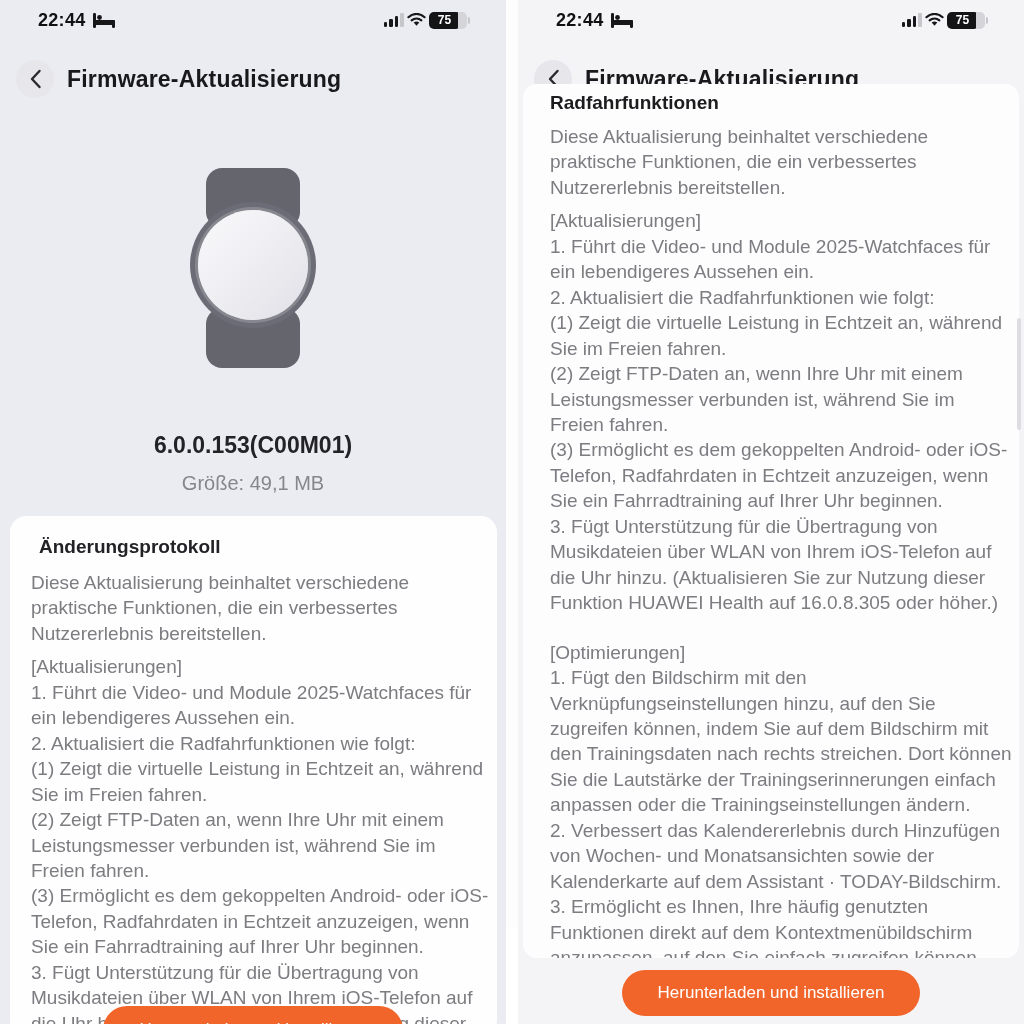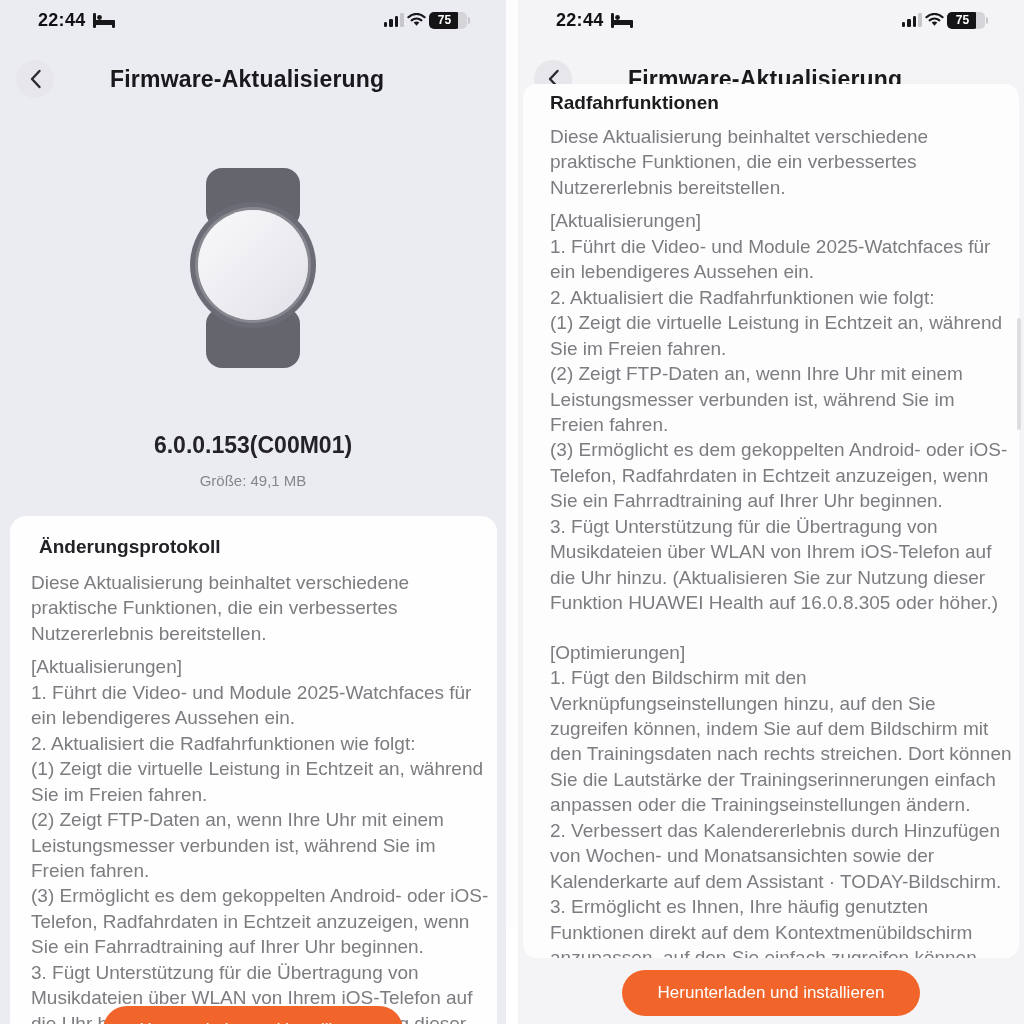--- a/index.html
+++ b/index.html
@@ -23,31 +23,31 @@
   .sig i:nth-child(1){height:5px;} .sig i:nth-child(2){height:8px;}
   .sig i:nth-child(3){height:11px;} .sig i:nth-child(4){height:14px;background:#c6c6cb;}
   .batt{position:relative;display:flex;align-items:center;}
   .batt .body{width:32px;height:17px;background:#141417;border-radius:5px;
               color:#fff;font-size:12px;font-weight:700;display:flex;
               align-items:center;justify-content:center;}
   .batt .rest{width:9px;height:17px;background:#d4d4d9;border-radius:0 5px 5px 0;margin-left:-3px;z-index:-0;}
   .batt .cap{width:2.5px;height:7px;background:#c6c6cb;border-radius:0 2px 2px 0;margin-left:1px;}
 
   
-  .header{position:absolute;top:56px;left:0;right:9px;height:46px;display:flex;align-items:center;padding:0 16px;gap:43px;}
+  .header{position:absolute;top:56px;left:0;right:9px;height:46px;display:flex;align-items:center;padding:0 16px;}
   .backbtn{width:38px;height:38px;border-radius:50%;background:#e6e6eb;display:flex;
            align-items:center;justify-content:center;flex:0 0 38px;}
   .hdr-title{margin-left:13px;font-size:23px;font-weight:700;color:#19191c;letter-spacing:.2px;}
 
   
   .watch{position:absolute;left:0;right:0;top:168px;display:flex;justify-content:center;}
   .version{position:absolute;left:0;right:0;top:432px;text-align:center;
            font-size:23px;font-weight:700;color:#232327;}
   .size{position:absolute;left:0;right:0;top:472px;text-align:center;
-        font-size:15px;color:#86868c;}
+        font-size:20px;color:#86868c;}
   .card{position:absolute;left:10px;right:9px;top:516px;height:520px;
         background:#fefefe;border-radius:16px;box-sizing:border-box;
         padding:20px 20px 0 21px;}
   .card-title{font-size:19px;font-weight:600;color:#232327;margin:0 0 12px 8px;}
   .body-text{font-size:19px;line-height:1.34;color:#7c7c81;width:462px;}
   .para{white-space:pre-line;margin:0 0 8px 0;}
   .para.spacer{height:16px;margin:0;}
 
   
   .rcard{position:absolute;left:5px;right:5px;top:84px;bottom:66px;background:#fdfdfe;

